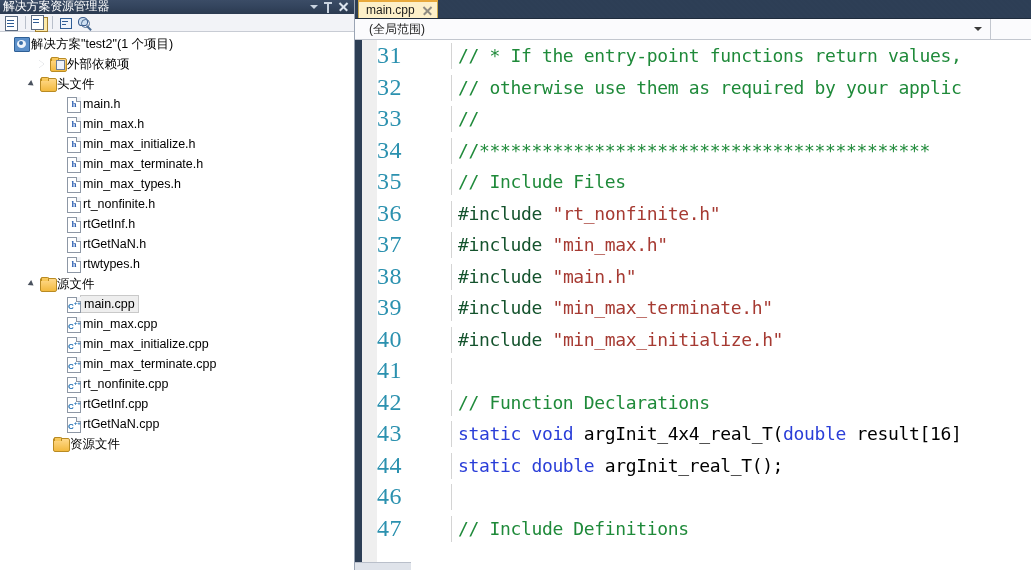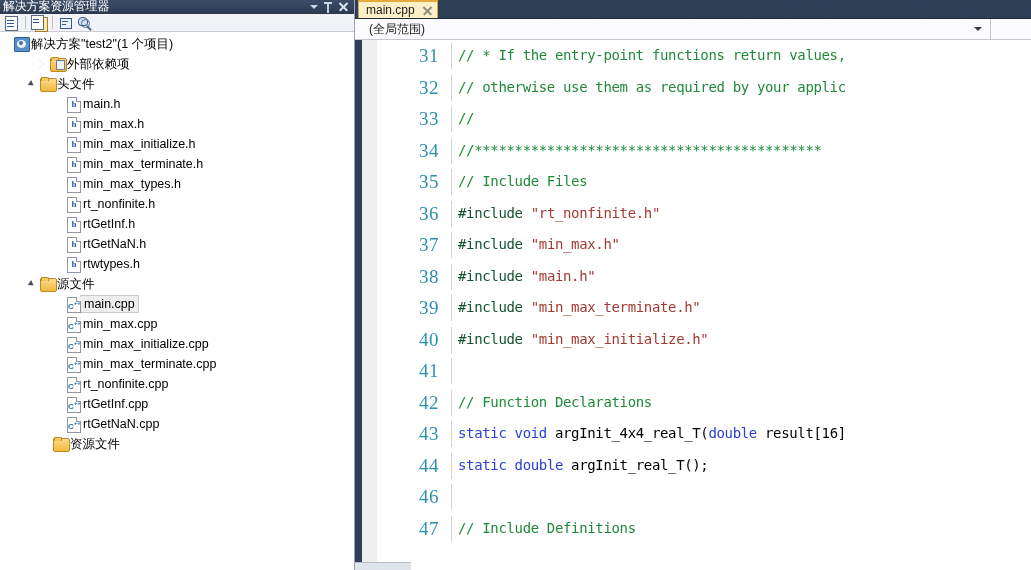--- a/index.html
+++ b/index.html
@@ -174,30 +174,30 @@
     background:#ffffff;overflow:hidden;
   }
   .left-dark{position:absolute;left:0;top:0;width:7px;bottom:0;background:#2d3e55;}
   .indic-margin{position:absolute;left:7px;top:0;width:15px;bottom:0;background:#efefef;border-right:0;}
   .code-scroll{position:absolute;left:22px;top:0;right:0;bottom:0;overflow:hidden;}
   .crow{
     position:relative;height:31.5px;line-height:31.5px;
     white-space:pre;
   }
   .lnum{
-    position:absolute;left:0;width:62px;text-align:right;
+    position:absolute;left:0;width:62px;text-align:left;
     color:#2b91af;font-family:"Liberation Serif","DejaVu Serif",serif;
-    font-size:19px;line-height:31.5px;
+    font-size:24px;line-height:31.5px;
     letter-spacing:0.5px;
   }
   .vsep{position:absolute;left:74px;top:3px;width:1px;height:26px;background:#d4d4d4;}
   .ctext{
     position:absolute;left:81px;top:0;
     font-family:"DejaVu Sans Mono","Liberation Mono",monospace;
-    font-size:14px;line-height:31.5px;
+    font-size:18px;line-height:31.5px;
     letter-spacing:-0.35px;
     color:#000000;
   }
   .cm{color:#1f8a3a;}
   .kw{color:#2a3ed8;}
   .str{color:#a63a32;}
   .pp{color:#14532d;}
   .hscroll-stub{
     position:absolute;left:0;bottom:0;width:56px;height:7px;background:#dfe3ea;border-top:1px solid #b9bfca;
   }

